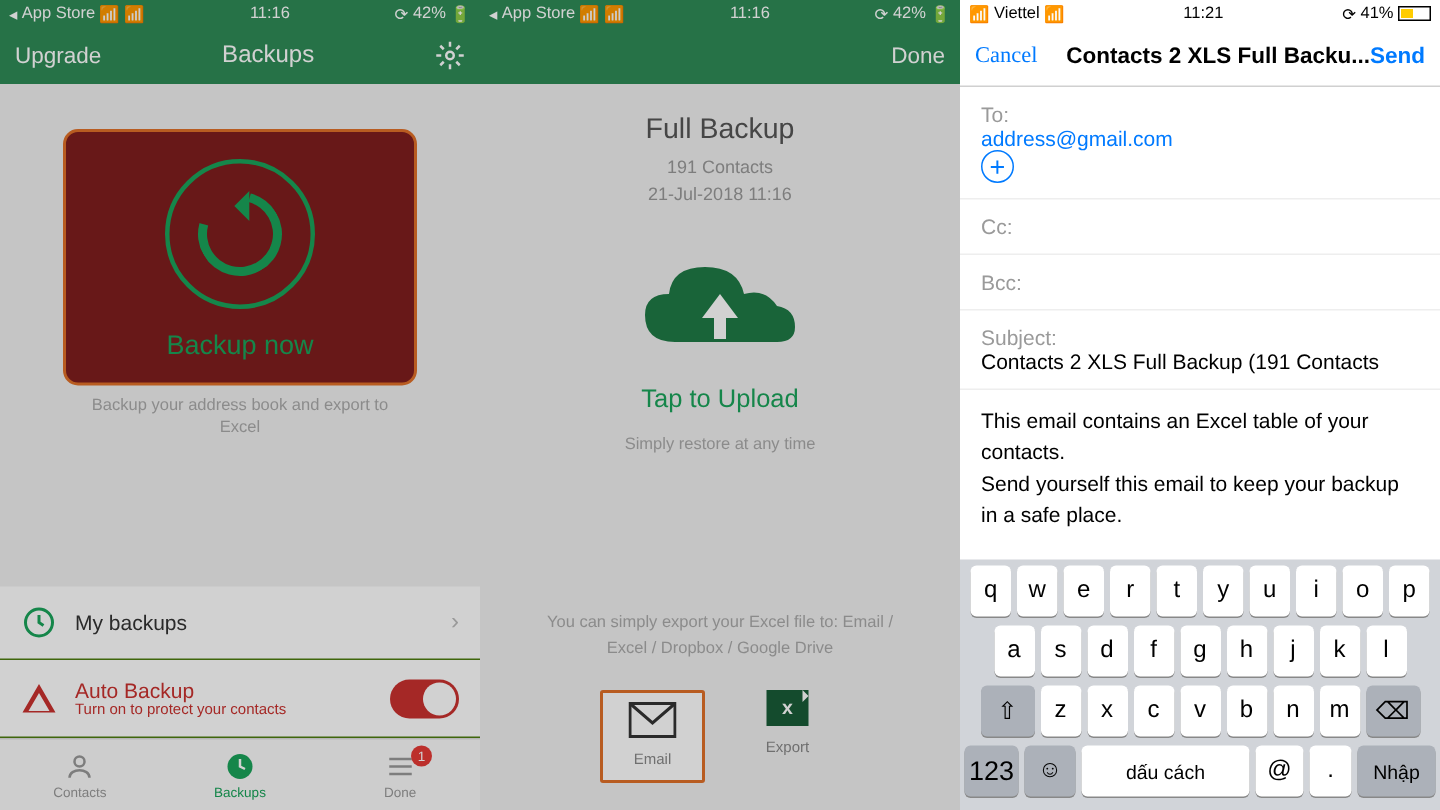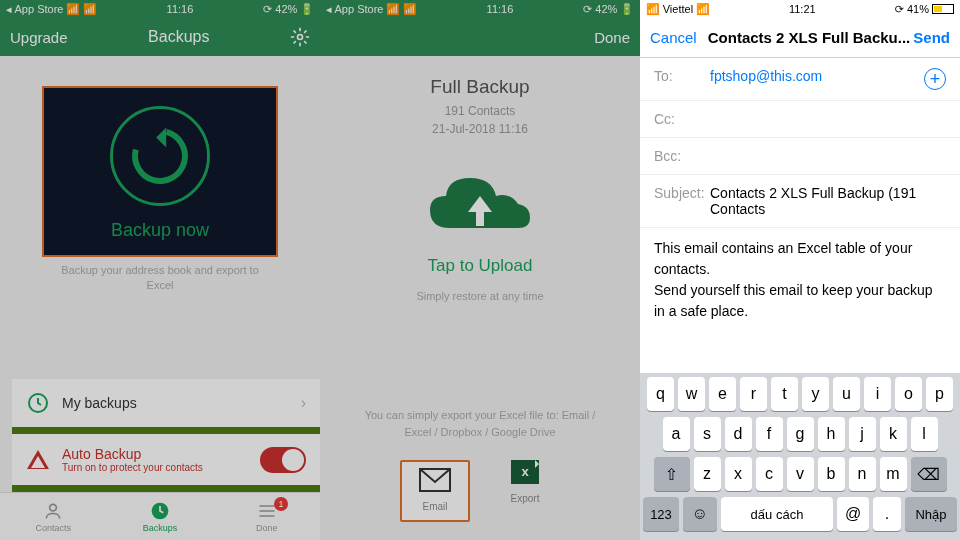--- a/index.html
+++ b/index.html
@@ -9,28 +9,28 @@
   .statusbar { height: 18px; display: flex; align-items: center; justify-content: space-between; font-size: 11px; padding: 0 6px; }
   .sb-left, .sb-right { display: flex; align-items: center; gap: 3px; }
   .navbar { height: 38px; display: flex; align-items: center; justify-content: space-between; padding: 0 10px; color: #fff; font-size: 15px; }
   .nav-green { background: #2e8b57; }
   .navbar .title { font-weight: 500; font-size: 16px; }
   .gear { width: 20px; height: 20px; }
   
   
   .p1 { background: #f0f0f0; }
   .p1 .statusbar { background: #2e8b57; color: #fff; }
-  .card1 { background: #0f172a; border: 2px solid #e07028; margin: 30px 42px 6px; padding: 18px 0 14px; text-align: center; border-radius: 0; }
+  .card1 { background: #7f1d1d; border: 2px solid #e07028; margin: 30px 42px 6px; padding: 18px 0 14px; text-align: center; border-radius: 10px; }
   .ring { width: 100px; height: 100px; border: 3px solid #1aa35a; border-radius: 50%; margin: 0 auto 14px; display: flex; align-items: center; justify-content: center; }
   .arrow-circ { width: 56px; height: 56px; border: 6px solid #1aa35a; border-radius: 50%; border-top-color: transparent; transform: rotate(-30deg); position: relative; }
   .arrow-circ::after { content: ''; position: absolute; top: -6px; left: 18px; border: 10px solid transparent; border-right-color: #1aa35a; transform: rotate(30deg); }
   .backup-now { color: #1aa35a; font-size: 18px; font-weight: 500; }
   .sub1 { text-align: center; font-size: 11px; color: #aaa; line-height: 1.4; padding: 0 50px; }
   .rows { position: absolute; bottom: 48px; left: 0; right: 0; }
-  .row { background: #fff; padding: 12px 14px; border-bottom: 7px solid #4d7c0f; display: flex; align-items: center; gap: 12px; margin-left: 12px; }
+  .row { background: #fff; padding: 12px 14px; border-bottom: 1px solid #4d7c0f; display: flex; align-items: center; gap: 12px; }
   .row-ic { width: 24px; height: 24px; display: flex; align-items: center; justify-content: center; }
   .row-title { font-size: 14px; color: #333; }
   .row-title.red { color: #c9312e; }
   .row-sub { font-size: 10px; color: #c9312e; }
   .chev { margin-left: auto; color: #bbb; font-size: 16px; }
   .toggle { margin-left: auto; width: 46px; height: 26px; background: #c9312e; border-radius: 13px; position: relative; }
   .toggle::after { content: ''; position: absolute; right: 2px; top: 2px; width: 22px; height: 22px; background: #fff; border-radius: 50%; }
   .tabbar { position: absolute; bottom: 0; left: 0; right: 0; height: 48px; background: #fafafa; border-top: 1px solid #ddd; display: flex; }
   .tab { flex: 1; display: flex; flex-direction: column; align-items: center; justify-content: center; font-size: 9px; color: #999; gap: 2px; position: relative; }
   .tab.active { color: #1aa35a; }
@@ -53,35 +53,35 @@
   .ebtn.sel { border: 2px solid #e07028; background: #fff; padding: 6px 0; border-radius: 2px; }
   .ebtn svg, .ebtn .xi { width: 32px; height: 24px; display: block; margin: 0 auto 4px; }
   .ebtn span { font-size: 10px; color: #888; }
   .xi { background: #185c37; color: #fff; font-size: 13px; font-weight: bold; line-height: 24px; text-align: center; position: relative; width: 28px !important; }
   .xi::after { content: ''; position: absolute; top: 0; right: -4px; border: 4px solid transparent; border-left-color: #fff; }
   
   
   .p3 { background: #fff; }
   .p3 .statusbar { color: #000; }
   .nav3 { height: 40px; display: flex; align-items: center; padding: 0 10px; border-bottom: 1px solid #d0d0d0; font-size: 15px; }
-  .nav3 .cancel { color: #007aff; }
-  .nav3 .t3 { flex: 1; text-align: center; font-weight: 600; color: #000; margin-left: 8px; overflow: hidden; white-space: nowrap; text-overflow: ellipsis; }
+  .nav3 .cancel { color: #007aff; font-family: Liberation Serif, serif; }
+  .nav3 .t3 { flex: 1; text-align: right; font-weight: 600; color: #000; margin-left: 8px; overflow: hidden; white-space: nowrap; text-overflow: ellipsis; }
   .nav3 .send { color: #007aff; font-weight: 600; }
-  .fld { display: flex; padding: 10px 14px; border-bottom: 1px solid #eee; font-size: 14px; align-items: flex-start; }
+  .fld { display: flex; padding: 10px 14px; border-bottom: 1px solid #eee; font-size: 14px; align-items: flex-start; flex-direction: column; }
   .fld .lbl { color: #9a9a9a; width: 56px; flex-shrink: 0; }
   .fld .val { color: #000; flex: 1; }
   .fld.to .val { color: #007aff; }
   .addc { width: 22px; height: 22px; border: 1.5px solid #007aff; border-radius: 50%; color: #007aff; display: flex; align-items: center; justify-content: center; font-size: 18px; line-height: 1; }
   .body-txt { padding: 10px 14px; font-size: 14px; color: #000; line-height: 1.5; }
   .kbd { position: absolute; bottom: 0; left: 0; right: 0; background: #d1d4d9; padding: 4px 3px 3px; }
   .krow { display: flex; justify-content: center; gap: 4px; margin-bottom: 6px; }
   .key { background: #fff; border-radius: 4px; box-shadow: 0 1px 0 #888; height: 34px; display: flex; align-items: center; justify-content: center; font-size: 16px; color: #000; }
   .key.k1 { width: 27px; }
   .key.shift, .key.bksp { width: 36px; background: #acb1b9; }
-  .key.num { width: 36px; background: #acb1b9; font-size: 13px; }
+  .key.num { width: 36px; background: #acb1b9; font-size: 18px; }
   .key.emoji { width: 34px; background: #acb1b9; }
   .key.space { flex: 1; font-size: 13px; }
   .key.at { width: 32px; }
   .key.dot { width: 28px; }
   .key.enter { width: 52px; background: #acb1b9; font-size: 13px; }
 </style>
 </head>
 <body>
 
 <div class="phone p1 dim">
@@ -228,21 +228,21 @@
         </span>
       </div>
   </div>
   <div class="nav3">
     <span class="cancel">Cancel</span>
     <span class="t3">Contacts 2 XLS Full Backu...</span>
     <span class="send">Send</span>
   </div>
   <div class="fld to">
     <span class="lbl">To:</span>
-    <span class="val">fptshop@this.com</span>
+    <span class="val">address@gmail.com</span>
     <span class="addc">+</span>
   </div>
   <div class="fld">
       <span class="lbl">Cc:</span>
     </div>
   <div class="fld">
       <span class="lbl">Bcc:</span>
     </div>
   <div class="fld">
     <span class="lbl">Subject:</span>

